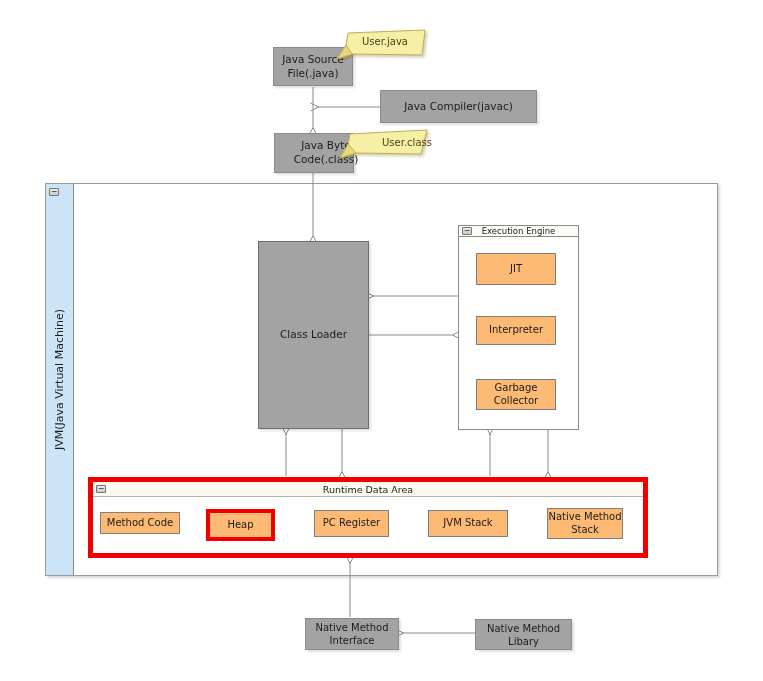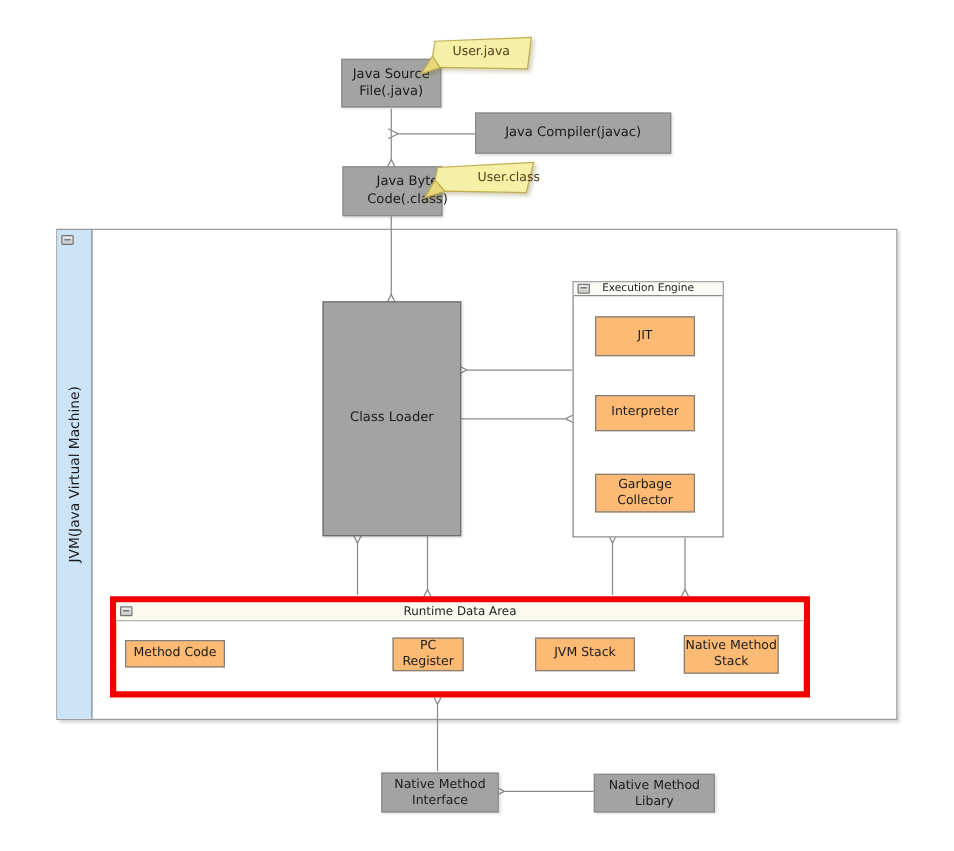--- a/index.html
+++ b/index.html
@@ -124,21 +124,24 @@
   </div>
 
   <div class="rda" style="left:88px;top:477px;width:560px;height:81px;">
     <div class="rda-header">
       <div class="collapse" style="left:3px;top:3px;">−</div>
       <span>Runtime Data Area</span>
     </div>
     <div class="inner-box" style="left:7px;top:30px;width:80px;height:22px;">
       <span>Method Code</span>
     </div>
-    <div class="inner-box" style="left:221px;top:28px;width:57px;height:27px;">
+    <div class="inner-box heap-box" style="left:113px;top:27px;width:69px;height:32px;">
+      <span>Heap</span>
+    </div>
+    <div class="inner-box" style="left:221px;top:28px;width:75px;height:27px;">
       <span>PC Register</span>
     </div>
     <div class="inner-box" style="left:454px;top:26px;width:76px;height:31px;">
       <span>Native Method Stack</span>
     </div>
     <div class="inner-box" style="left:335px;top:28px;width:80px;height:27px;">
       <span>JVM Stack</span>
     </div>
   </div>
 

